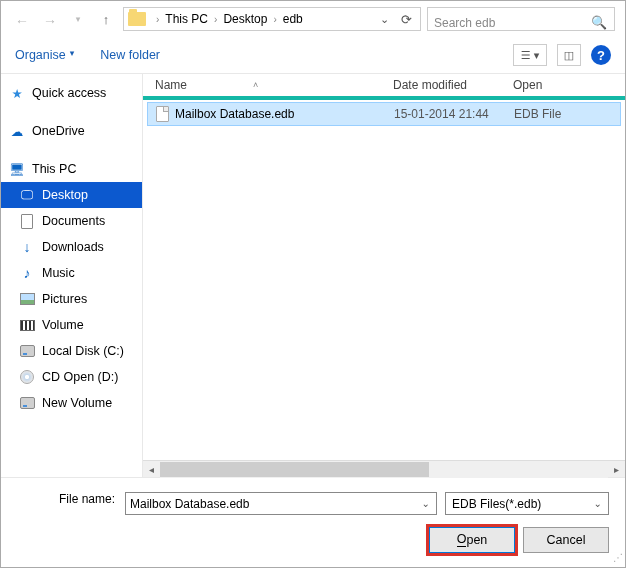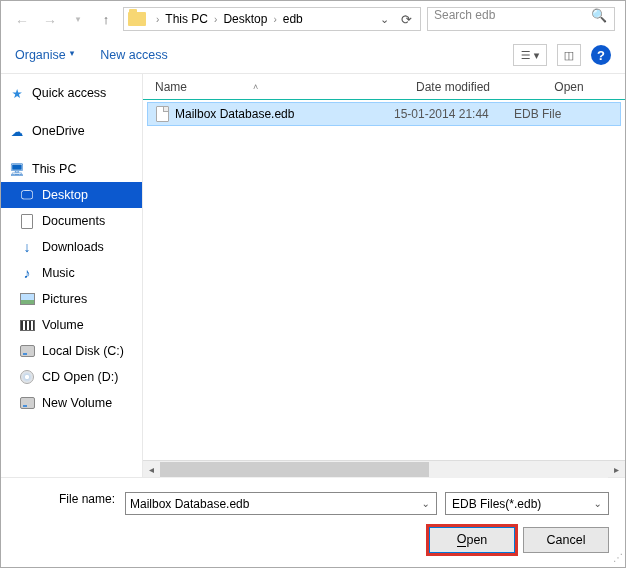--- a/index.html
+++ b/index.html
@@ -16,21 +16,21 @@
 .navbtn.up { color: #555; font-size: 13px; }
 
 .addressbar { flex: 1; height: 24px; border: 1px solid #ccc; display: flex; align-items: center; padding: 0 4px; font-size: 12px; background: #fff; }
 .addressbar .foldericon { width: 18px; height: 14px; background: #f7d774; border-radius: 1px; margin-right: 6px; position: relative; }
 .addressbar .foldericon:before { content:""; position:absolute; top:-3px; left:1px; width:8px; height:3px; background:#f7d774; border-radius:1px 1px 0 0; }
 .addressbar .crumb { padding: 0 2px; }
 .addressbar .sep { color: #888; padding: 0 4px; font-size: 10px; }
 .addressbar .addrcaret { margin-left: auto; display: flex; align-items: center; gap: 8px; color: #555; font-size: 11px; }
 .addressbar .refresh { padding: 0 4px; font-size: 13px; }
 
-.searchbox { width: 188px; height: 24px; border: 1px solid #ccc; display: flex; align-items: flex-start; padding: 0 6px; font-size: 12px; color: #888; background:#fff; }
+.searchbox { width: 188px; height: 24px; border: 1px solid #ccc; display: flex; align-items: flex-end; padding: 0 6px; font-size: 12px; color: #888; background:#fff; }
 .searchbox .sicon { margin-left: auto; color: #999; font-size: 13px; }
 
 .toolbar { display: flex; align-items: center; height: 36px; padding: 0 14px; font-size: 12.5px; color: #1a5fb4; gap: 26px; }
 .toolbar .org { display: flex; align-items: flex-start; gap: 4px; }
 .toolbar .right { margin-left: auto; display: flex; align-items: center; gap: 10px; }
 .viewbtn { width: 34px; height: 22px; border: 1px solid #ccc; display: flex; align-items: center; justify-content: center; font-size: 11px; color: #555; background:#fff; }
 .helpbtn { width: 20px; height: 20px; border-radius: 50%; background: #0c59cf; color: #fff; display: flex; align-items: center; justify-content: center; font-size: 13px; font-weight: bold; }
 
 .mainarea { flex: 1; display: flex; border-top: 1px solid #e8e8e8; min-height: 0; }
 .sidebar { width: 142px; border-right: 1px solid #e8e8e8; padding: 6px 0; overflow: hidden; font-size: 12.5px; }
@@ -45,21 +45,21 @@
 .ic-page { width:12px; height:15px; border:1px solid #888; background:#fff; border-radius:1px; }
 .ic-down { color:#0a64c2; font-weight:bold; font-size:14px; }
 .ic-music { color:#0a64c2; font-size:14px; }
 .ic-pic { width:15px; height:12px; border:1px solid #888; background: linear-gradient(to top,#7ab27a 40%,#bde0ff 40%); }
 .ic-vid { width:15px; height:11px; border:1px solid #666; background: repeating-linear-gradient(to right,#333 0 2px,#fff 2px 4px); }
 .ic-disk { width:15px; height:12px; background:#d0d0d0; border:1px solid #888; border-radius:2px; position:relative; }
 .ic-disk:after { content:""; position:absolute; bottom:1px; left:2px; width:4px; height:2px; background:#4a90d9; }
 .ic-cd { width:14px; height:14px; border-radius:50%; background: radial-gradient(circle,#fff 20%,#c7d9ec 30%,#e8e8e8 70%); border:1px solid #aaa; }
 
 .filepane { flex: 1; display: flex; flex-direction: column; min-width: 0; }
-.cols { display: flex; height: 26px; border-bottom: 1px solid #14b8a6; font-size: 12px; color: #444; align-items: center; text-align: center; }
+.cols { display: flex; height: 26px; border-bottom: 4px solid #14b8a6; font-size: 12px; color: #444; align-items: center; }
 .col-name { width: 250px; padding-left: 12px; display:flex; align-items:center; gap:6px; }
 .col-date { width: 120px; }
 .col-type { flex: 1; }
 .sorticon { color:#888; font-size:9px; }
 
 .filerow { display: flex; height: 24px; align-items: center; font-size: 12px; background: #cce8ff; border: 1px solid #99cfff; margin: 2px 4px 0 4px; }
 .filerow .fname { width: 246px; padding-left: 8px; display: flex; align-items: center; gap: 6px; }
 .filerow .fdate { width: 120px; color: #555; }
 .filerow .ftype { flex: 1; color: #555; }
 .fileicon { width:13px; height:16px; border:1px solid #aaa; background:#fff; border-radius:1px; position:relative; }
@@ -112,21 +112,21 @@
       <span>Search edb</span>
       <span class="sicon">🔍</span>
     </div>
   </div>
 
   <div class="toolbar">
     <div class="org">
       <span>Organise</span>
       <span style="font-size:9px;">▾</span>
     </div>
-    <div>New access</div>
+    <div>New folder</div>
     <div class="right">
       <div class="viewbtn">☰ ▾</div>
       <div class="viewbtn" style="width:24px">◫</div>
       <div class="helpbtn">?</div>
     </div>
   </div>
 
   <div class="mainarea">
     <div class="sidebar">
       <div class="sbitem header">

